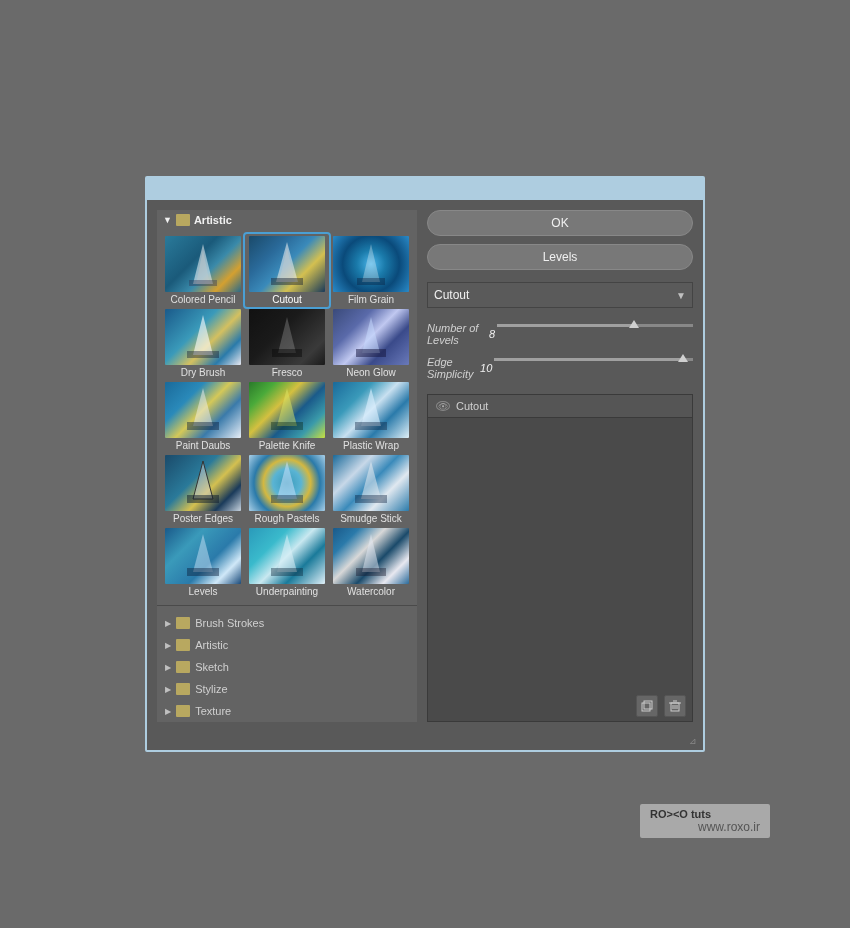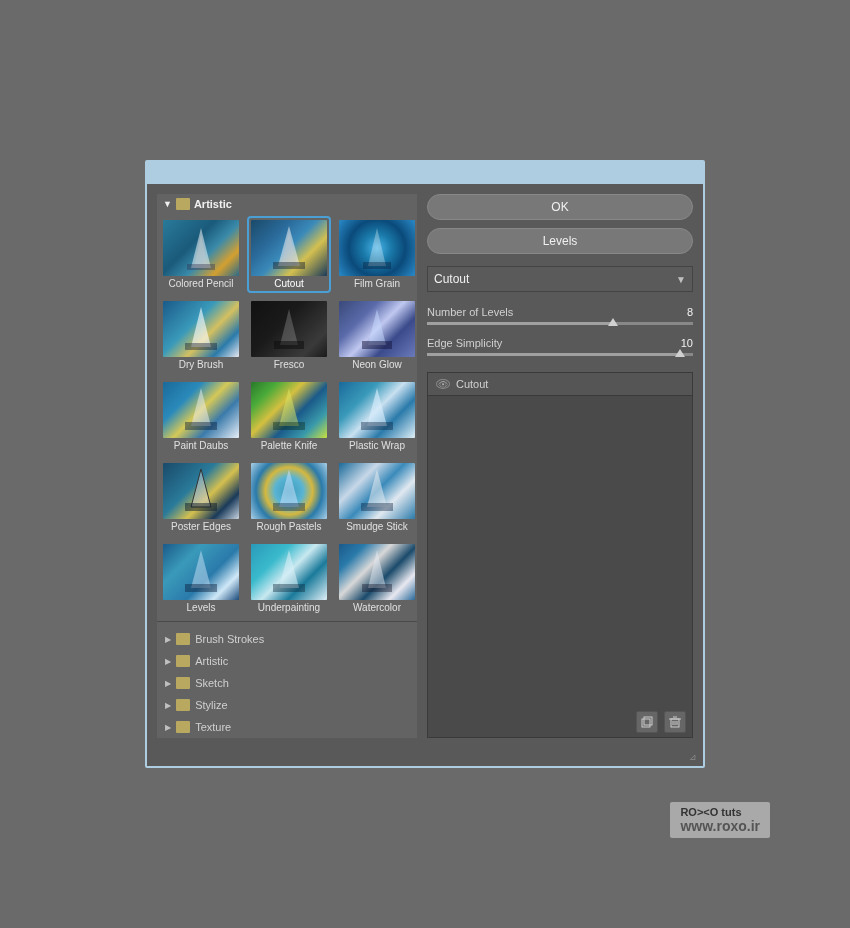--- a/index.html
+++ b/index.html
@@ -64,21 +64,21 @@
       height: 12px;
       background: #b8a860;
       border-radius: 1px;
       display: inline-block;
       position: relative;
     }
 
     .filter-grid {
       display: grid;
       grid-template-columns: repeat(3, 1fr);
-      gap: 8px;
+      gap: 0;
       padding: 4px;
     }
 
     .filter-item {
       display: flex;
       flex-direction: column;
       align-items: center;
       cursor: pointer;
       padding: 2px;
       border-radius: 2px;
@@ -195,22 +195,23 @@
 
     .params-section {
       display: flex;
       flex-direction: column;
       gap: 10px;
       padding: 6px 0;
     }
 
     .param-row {
       display: flex;
-      flex-direction: column;
+      flex-direction: row;
       gap: 2px;
+      font-style: italic;
     }
 
     .param-header {
       display: flex;
       justify-content: space-between;
       align-items: center;
       color: #d0d0d0;
       font-size: 11px;
     }
 
@@ -317,23 +318,24 @@
       right: 32px;
       background: rgba(180,180,180,0.85);
       padding: 4px 10px;
       font-size: 11px;
       color: #333;
       font-weight: bold;
       border-radius: 2px;
     }
 
     .watermark-sub {
-      font-size: 14px;
-      font-weight: bold;
+      font-size: 12px;
+      font-weight: normal;
       color: #555;
+      margin-left: 48px;
     }
 
     .dialog-footer {
       height: 18px;
       display: flex;
       justify-content: flex-end;
       align-items: center;
       padding: 0 4px;
     }
 

